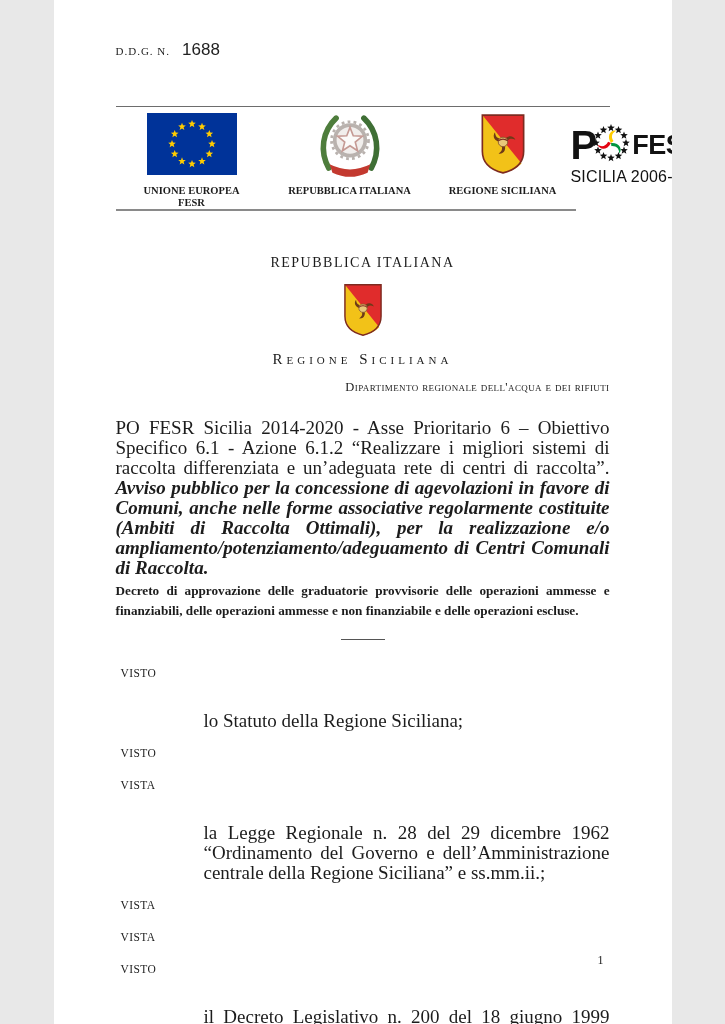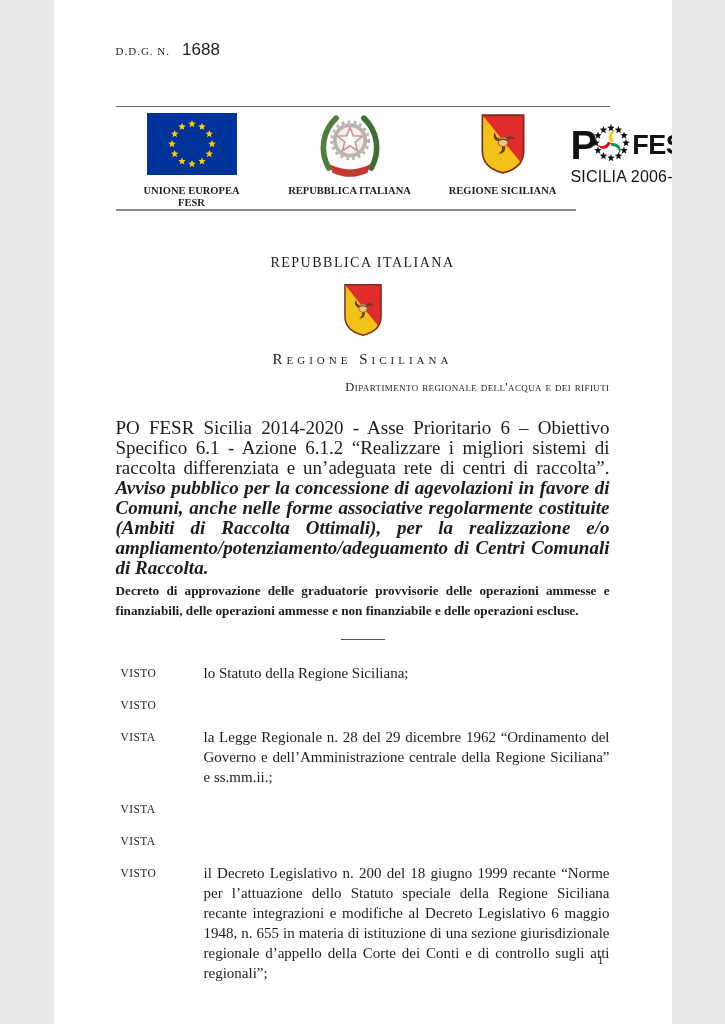--- a/index.html
+++ b/index.html
@@ -136,23 +136,24 @@
   .recital-label {
     flex: 0 0 88px;
     padding-left: 5px;
     font-size: 11.5px;
     letter-spacing: 0.4px;
     line-height: 20px;
     font-family: Liberation Serif, serif;
   }
   .recital-text {
     flex: 1;
-    font-size: 15px;
+    font-size: 19px;
     line-height: 20px;
     text-align: justify;
+    margin-top: 48px;
   }
 
   .page-number {
     position: absolute;
     top: 953px;
     right: 68px;
     font-size: 12px;
   }
 </style>
 </head>

